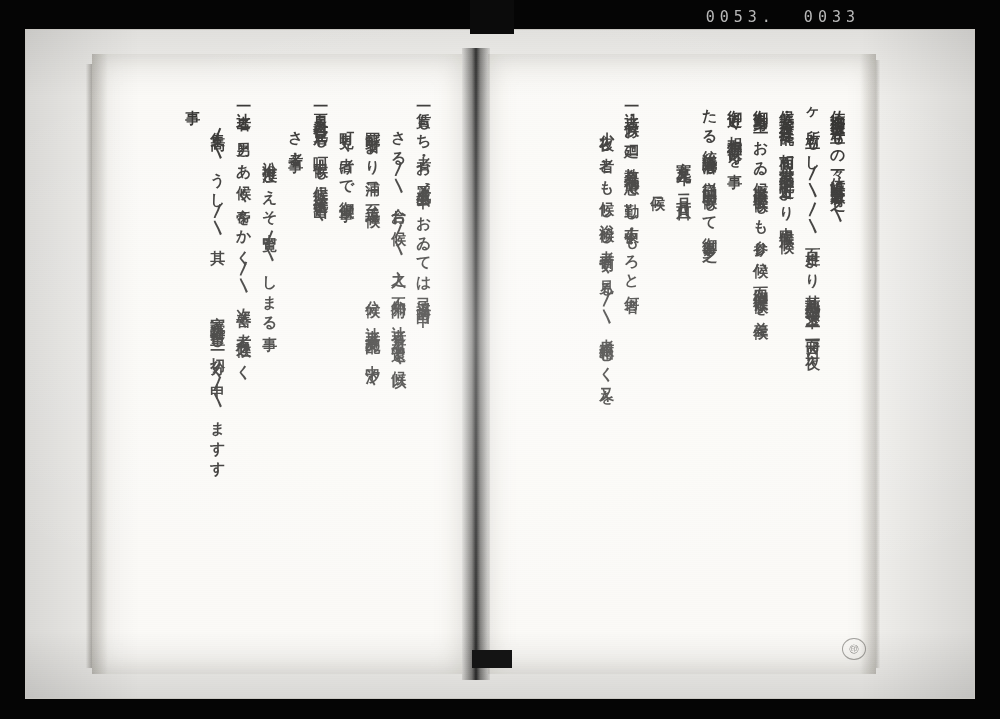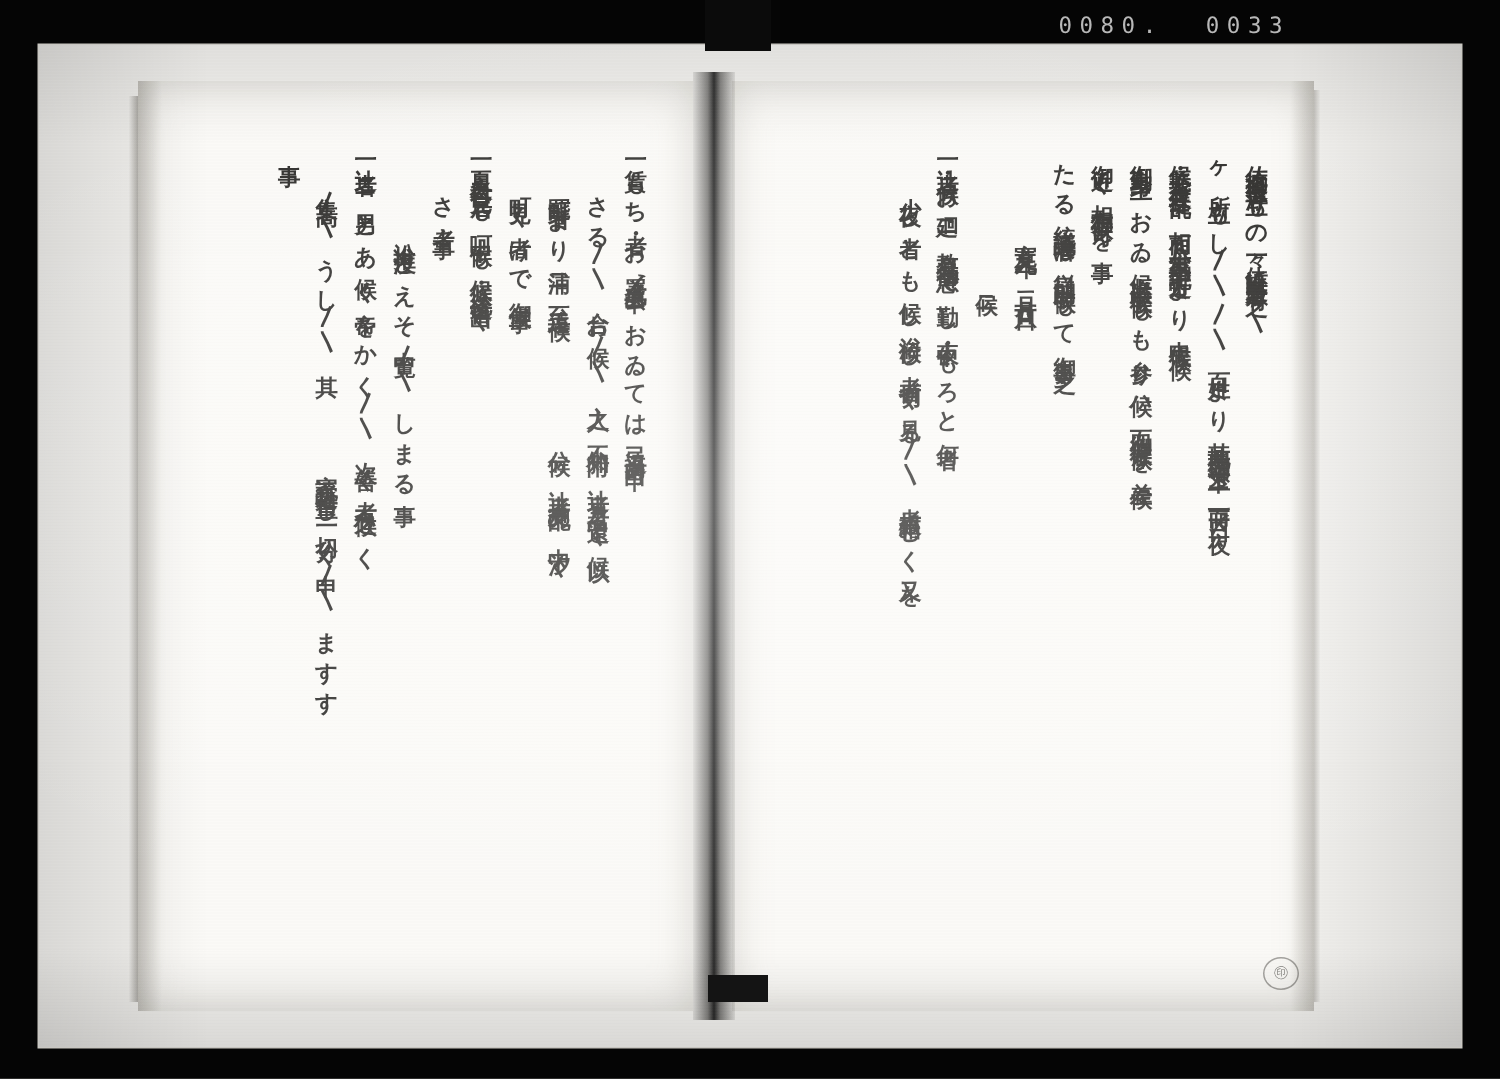--- a/index.html
+++ b/index.html
@@ -201,21 +201,21 @@
     background:
       repeating-linear-gradient(0deg, rgba(255,255,255,0.02) 0 1px, rgba(0,0,0,0.02) 1px 2px);
     opacity: 0.5;
   }
 </style>
 </head>
 <body>
 
 <div id="photo">
 
-  <div id="film-code">0080.  0033</div>
+  <div id="film-code">0053.  0033</div>
 
   <div id="sheet">
 
     <div id="left-edge"></div>
     <div id="right-edge"></div>
 
     <div id="leaf-left" class="leaf">
       <div class="page-text">
         <div class="col">一賃もち者・お〆署成去申ニおゐては弓遠尚々可申</div>
         <div class="col indent-1">さる〳〵合お候〳〵之人 不知附ハ辻者ゟ月者ゟ中遠く候以</div>

